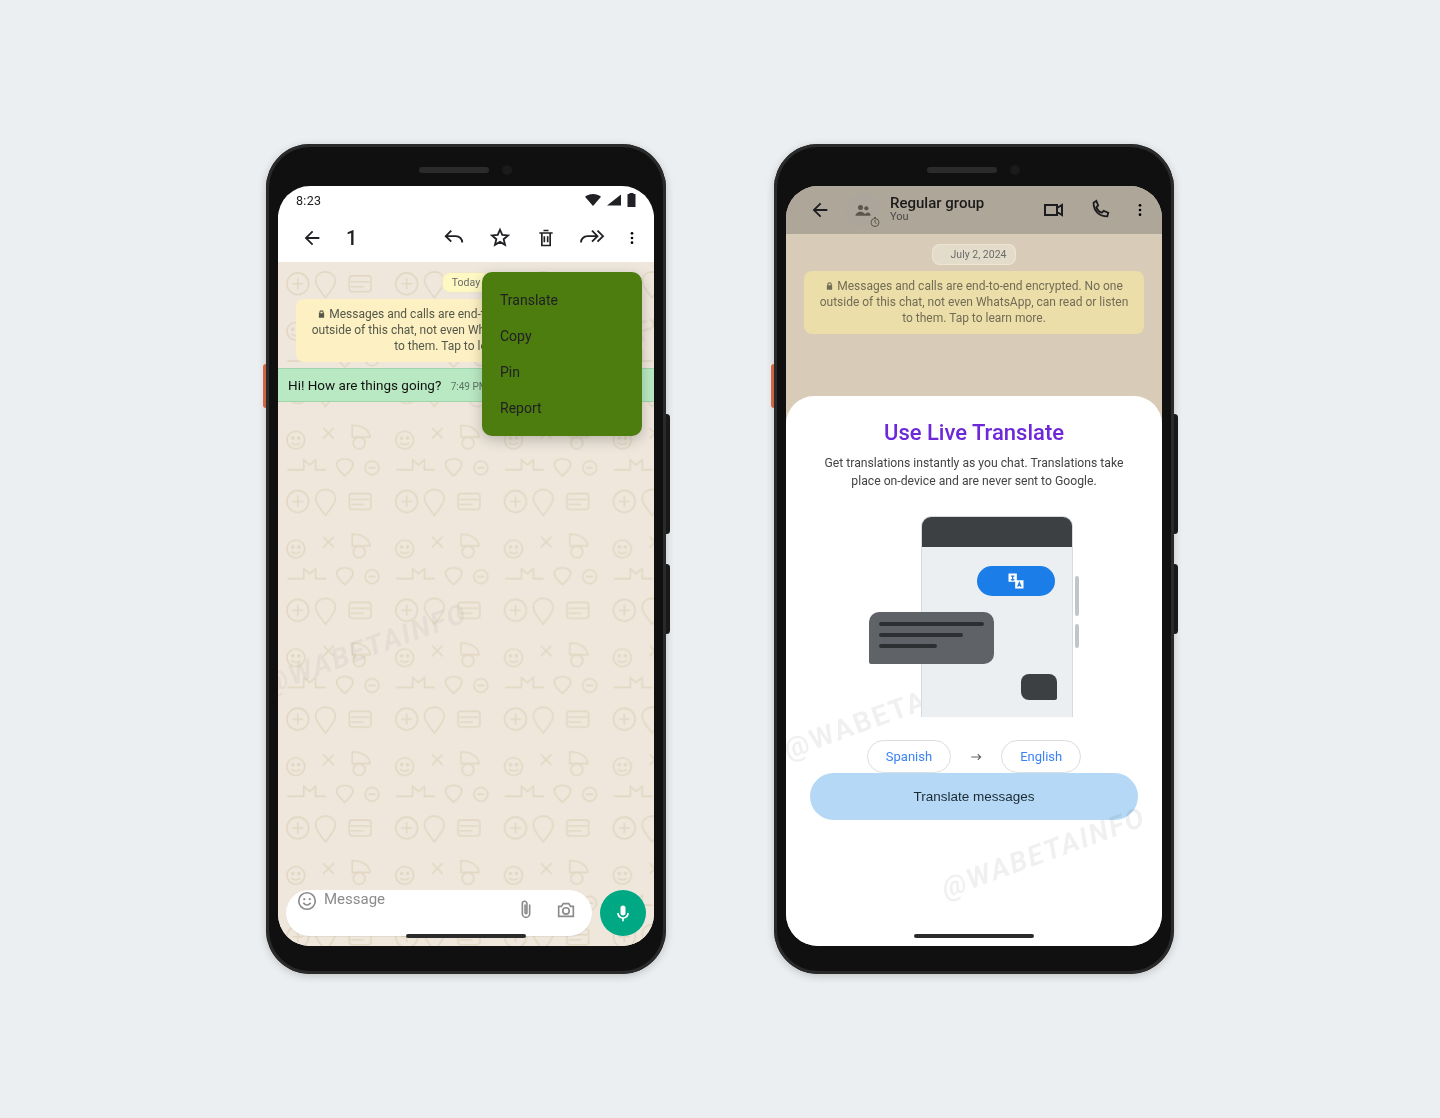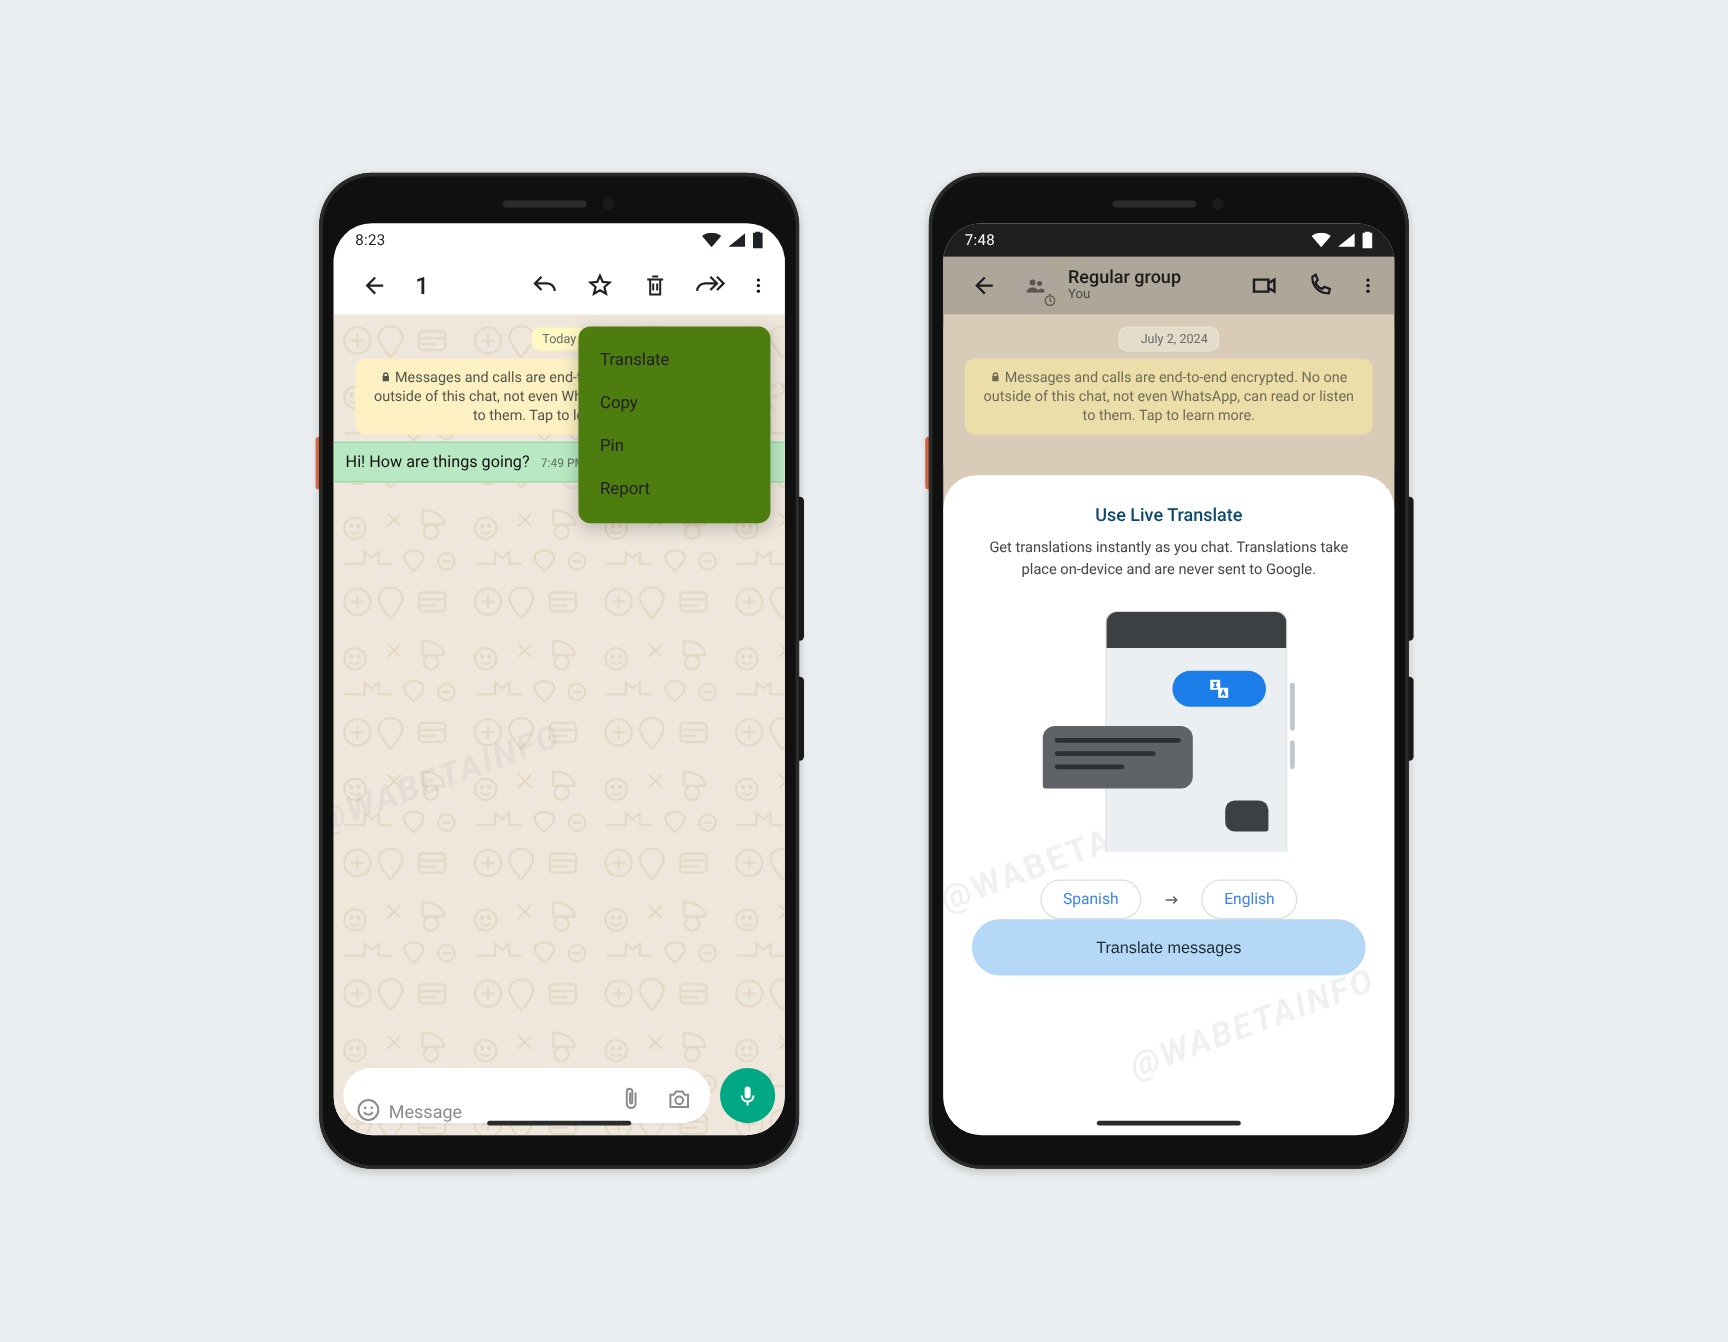--- a/index.html
+++ b/index.html
@@ -82,21 +82,21 @@
   .ctx-menu{
     position:absolute;top:0;right:12px;width:160px;background:#4d7c0f;border-radius:10px;
     box-shadow:0 4px 14px rgba(0,0,0,.22);padding:10px 0;
   }
   .ctx-item{padding:10px 18px;font-size:14px;color:#202124;cursor:pointer;}
 
   .wa-input{
     position:absolute;left:8px;right:8px;bottom:10px;display:flex;align-items:center;gap:8px;
   }
   .wa-input-box{
-    flex:1;background:#fff;border-radius:28px;height:46px;display:flex;align-items:flex-end;
+    flex:1;background:#fff;border-radius:28px;height:46px;display:flex;align-items:flex-start;
     padding:0 6px 0 10px;color:#8b8b8b;font-size:15px;box-shadow:0 1px 1px rgba(0,0,0,.06);
   }
   .wa-input-box svg{color:#8b8b8b;}
   .wa-input-box .ph{flex:1;margin-left:6px;}
   .wa-fab{width:46px;height:46px;border-radius:50%;background:var(--wa-green-fab);display:flex;align-items:center;justify-content:center;}
 
   .gesture-bar{position:absolute;left:50%;bottom:8px;transform:translateX(-50%);width:120px;height:4px;background:#2b2b2b;border-radius:2px;}
 
   
   .wmark{position:absolute;font-size:28px;font-weight:700;color:rgba(0,0,0,.04);letter-spacing:2px;transform:rotate(-20deg);pointer-events:none;}
@@ -113,21 +113,21 @@
   .groupAvatar svg{color:#6d6358;}
   .gtitle{font-size:15px;font-weight:500;color:#1f1f1f;line-height:1;}
   .gsub{font-size:11px;color:#565656;}
 
   .sheet{
     position:absolute;left:0;right:0;bottom:0;top:210px;
     background:#fff;border-radius:28px 28px 0 0;
     display:flex;flex-direction:column;align-items:center;
     padding:24px 24px 56px 24px;box-sizing:border-box;
   }
-  .sheet h2{margin:0 0 10px 0;font-size:15px;font-weight:500;color:#0c4a6e;}
+  .sheet h2{margin:0 0 10px 0;font-size:22px;font-weight:500;color:#6d28d9;}
   .sheet p{margin:0;font-size:12.2px;color:#444;line-height:1.45;text-align:center;max-width:300px;}
   .illust{margin:26px auto 22px auto;width:210px;height:200px;position:relative;}
   .il-phone{position:absolute;right:6px;top:0;width:150px;height:200px;background:#eceff2;border-radius:10px 10px 0 0;border:1px solid #d5dadf;border-bottom:none;overflow:hidden;}
   .il-phone .bar{height:30px;background:#3c4043;}
   .il-pill{position:absolute;right:24px;top:50px;width:78px;height:30px;border-radius:16px;background:#1b7de8;display:flex;align-items:center;justify-content:center;}
   .il-bubble-l{position:absolute;left:0;top:96px;width:125px;height:52px;border-radius:10px 10px 10px 2px;background:#5f6368;padding:10px;box-sizing:border-box;}
   .il-bubble-l .ln{height:4px;background:#2d3033;margin-bottom:7px;border-radius:2px;}
   .il-bubble-r{position:absolute;right:22px;top:158px;width:36px;height:26px;background:#3c4043;border-radius:8px 8px 2px 8px;}
   .il-side{position:absolute;right:0px;top:60px;width:4px;height:40px;background:#bfc6cc;border-radius:3px;}
   .il-side2{position:absolute;right:0px;top:108px;width:4px;height:24px;background:#bfc6cc;border-radius:3px;}
@@ -310,39 +310,20 @@
     <div class="side-piece side-right-vol"></div>
     <div class="side-piece side-right-pwr"></div>
 
     <div class="phone">
       <div class="speaker">
         <span class="speaker-slot"></span>
           <span class="speaker-dot"></span>
       </div>
       <div class="screen" style="background:#d8ccb9;">
 
-        <div class="statusbar dark">
-          <span>7:48</span>
-          <span class="sb-spacer"></span>
-          <span class="sb-icon">
-            <svg width="16" height="12" viewBox="0 0 24 18">
-                <path fill="currentColor" d="M12 18 0 4C3.5 1.3 7.6 0 12 0s8.5 1.3 12 4z"></path>
-              </svg>
-          </span>
-          <span class="sb-icon">
-            <svg width="14" height="12" viewBox="0 0 20 16">
-                <path fill="currentColor" d="M0 16 20 16 20 0z"></path>
-              </svg>
-          </span>
-          <span class="sb-icon">
-            <svg width="9" height="14" viewBox="0 0 8 14">
-                <path fill="currentColor" d="M2 0h4v1h2v13H0V1h2z"></path>
-              </svg>
-          </span>
-        </div>
 
         <div class="phB-top">
           <div class="wa-appbar dim" style="background:#cdc3b3">
             <button class="icn">
               <svg width="22" height="22" viewBox="0 0 24 24">
                   <path fill="currentColor" d="M20 11H7.8l5.6-5.6L12 4l-8 8 8 8 1.4-1.4L7.8 13H20z"></path>
                 </svg>
             </button>
             <div class="groupAvatar">
               <svg width="20" height="20" viewBox="0 0 24 24">

